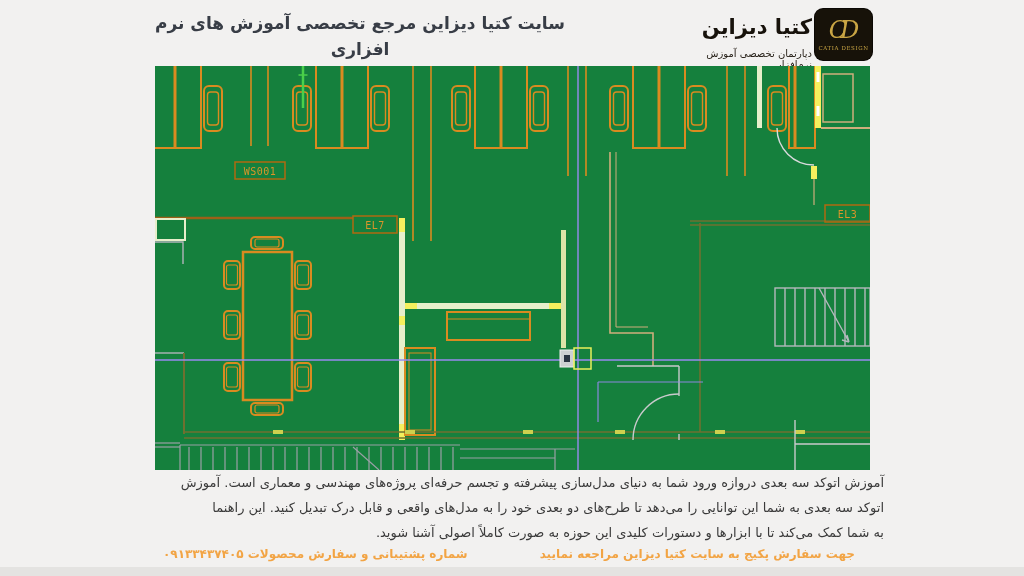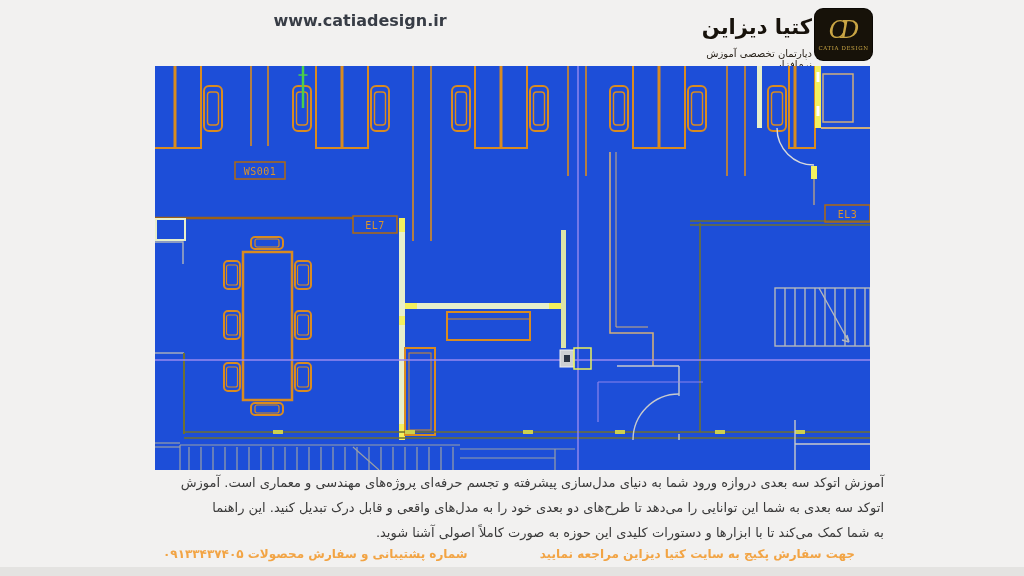--- a/index.html
+++ b/index.html
@@ -31,21 +31,21 @@
     color:#c9a544; font-size:24px; line-height:24px; letter-spacing:-7px;
     margin-left:-6px;
   }
   .logo-badge .brand-en{
     color:#c9a544; font-size:5.5px; letter-spacing:0.6px; margin-top:3px;
     font-family:"DejaVu Serif", serif;
   }
   
   .cad{
     position:absolute; left:155px; top:66px; width:715px; height:404px;
-    background:#1d4ed8; overflow:hidden;
+    background:#15803d; overflow:hidden;
   }
   .cad svg{display:block;}
   .cad text{
     font-family:"DejaVu Sans Mono", monospace; font-size:10px; fill:#db9429; letter-spacing:0.5px;
   }
   
   .description{
     position:absolute; left:140px; top:470px; width:744px;
     direction:rtl; text-align:right; color:#3a3a3a;
     font-size:13px; line-height:25px;
@@ -55,20 +55,21 @@
   .footer-note.order{right:169px;}
   .footer-note.support{left:163px;}
   .bottom-strip{position:absolute; left:0; bottom:0; width:1024px; height:9px; background:#e4e3e1;}
 </style>
 </head>
 <body>
 
 <div class="page">
 
   <div class="header-title">
+    <div class="title">سایت کتیا دیزاین مرجع تخصصی آموزش های نرم افزاری</div>
     <div class="url">www.catiadesign.ir</div>
   </div>
 
   <div class="logo-text">
     <div class="brand">کتیا دیزاین</div>
     <div class="dept">دپارتمان تخصصی آموزش نرم‌افزار</div>
   </div>
 
   <div class="logo-badge">
     <div class="monogram">CD</div>

